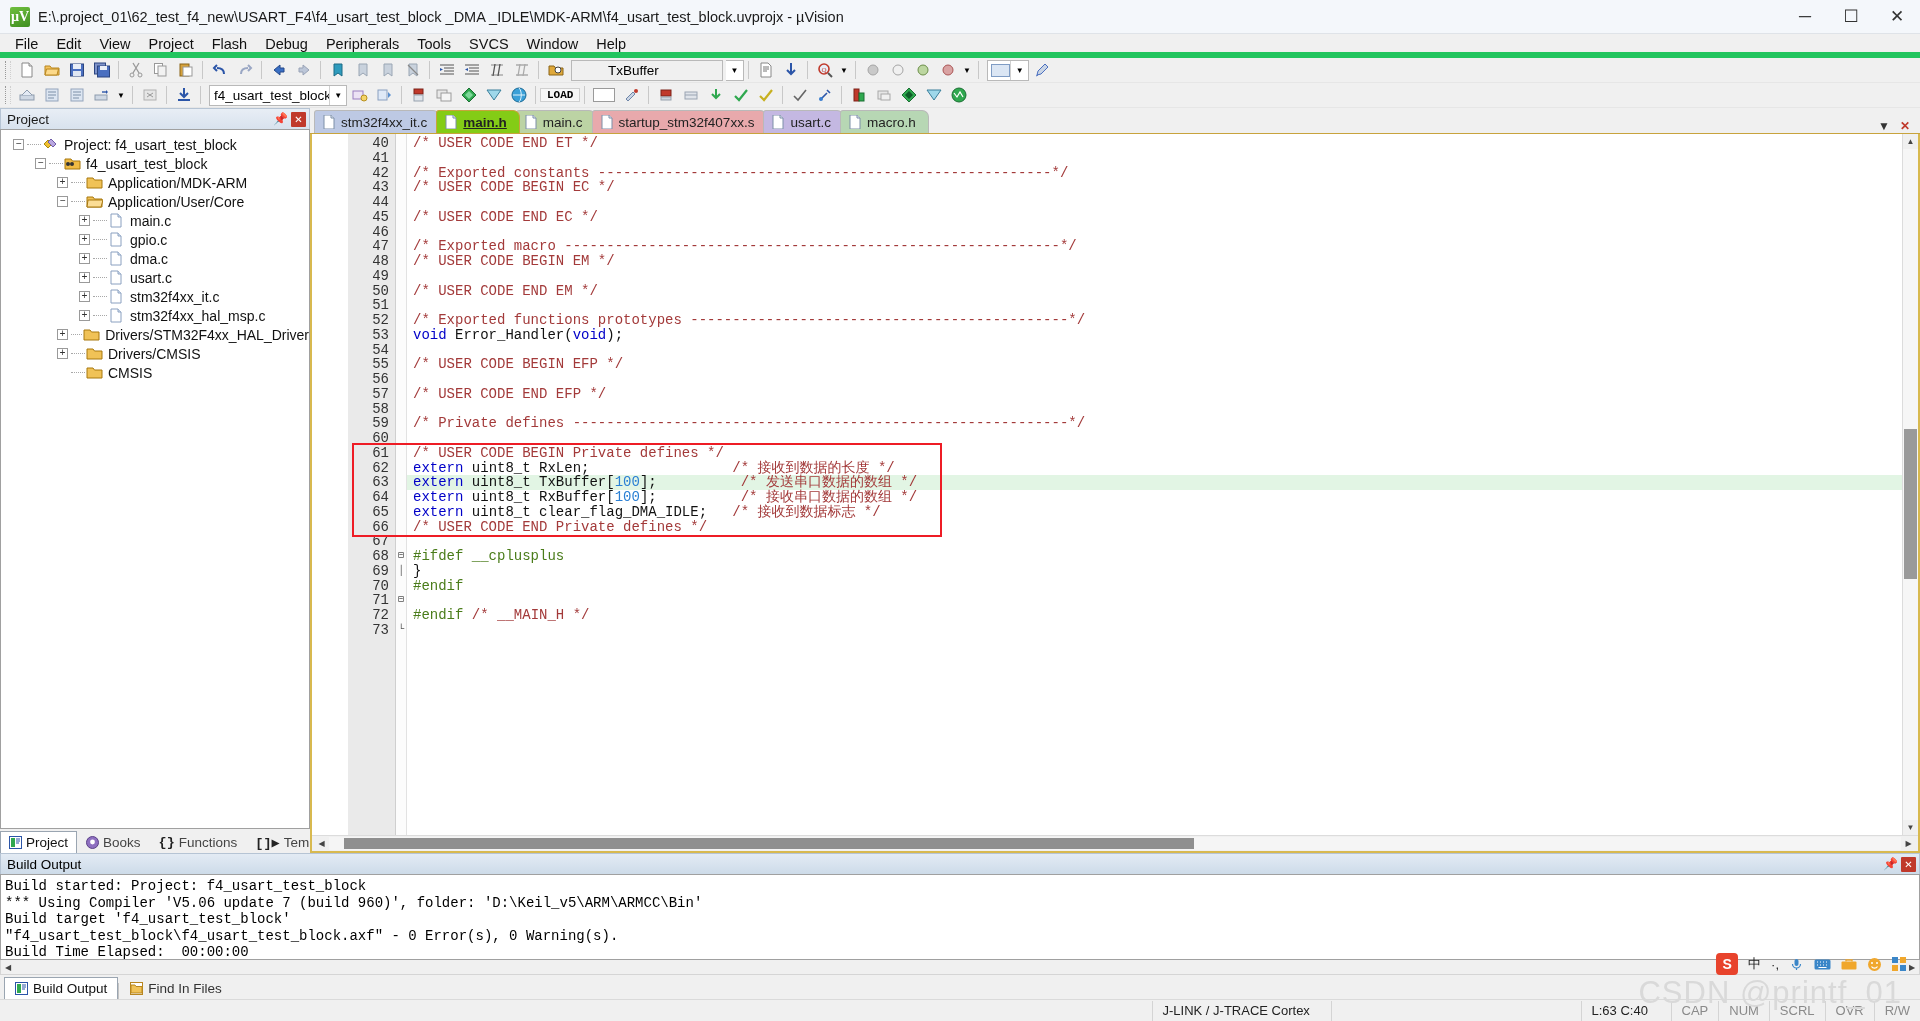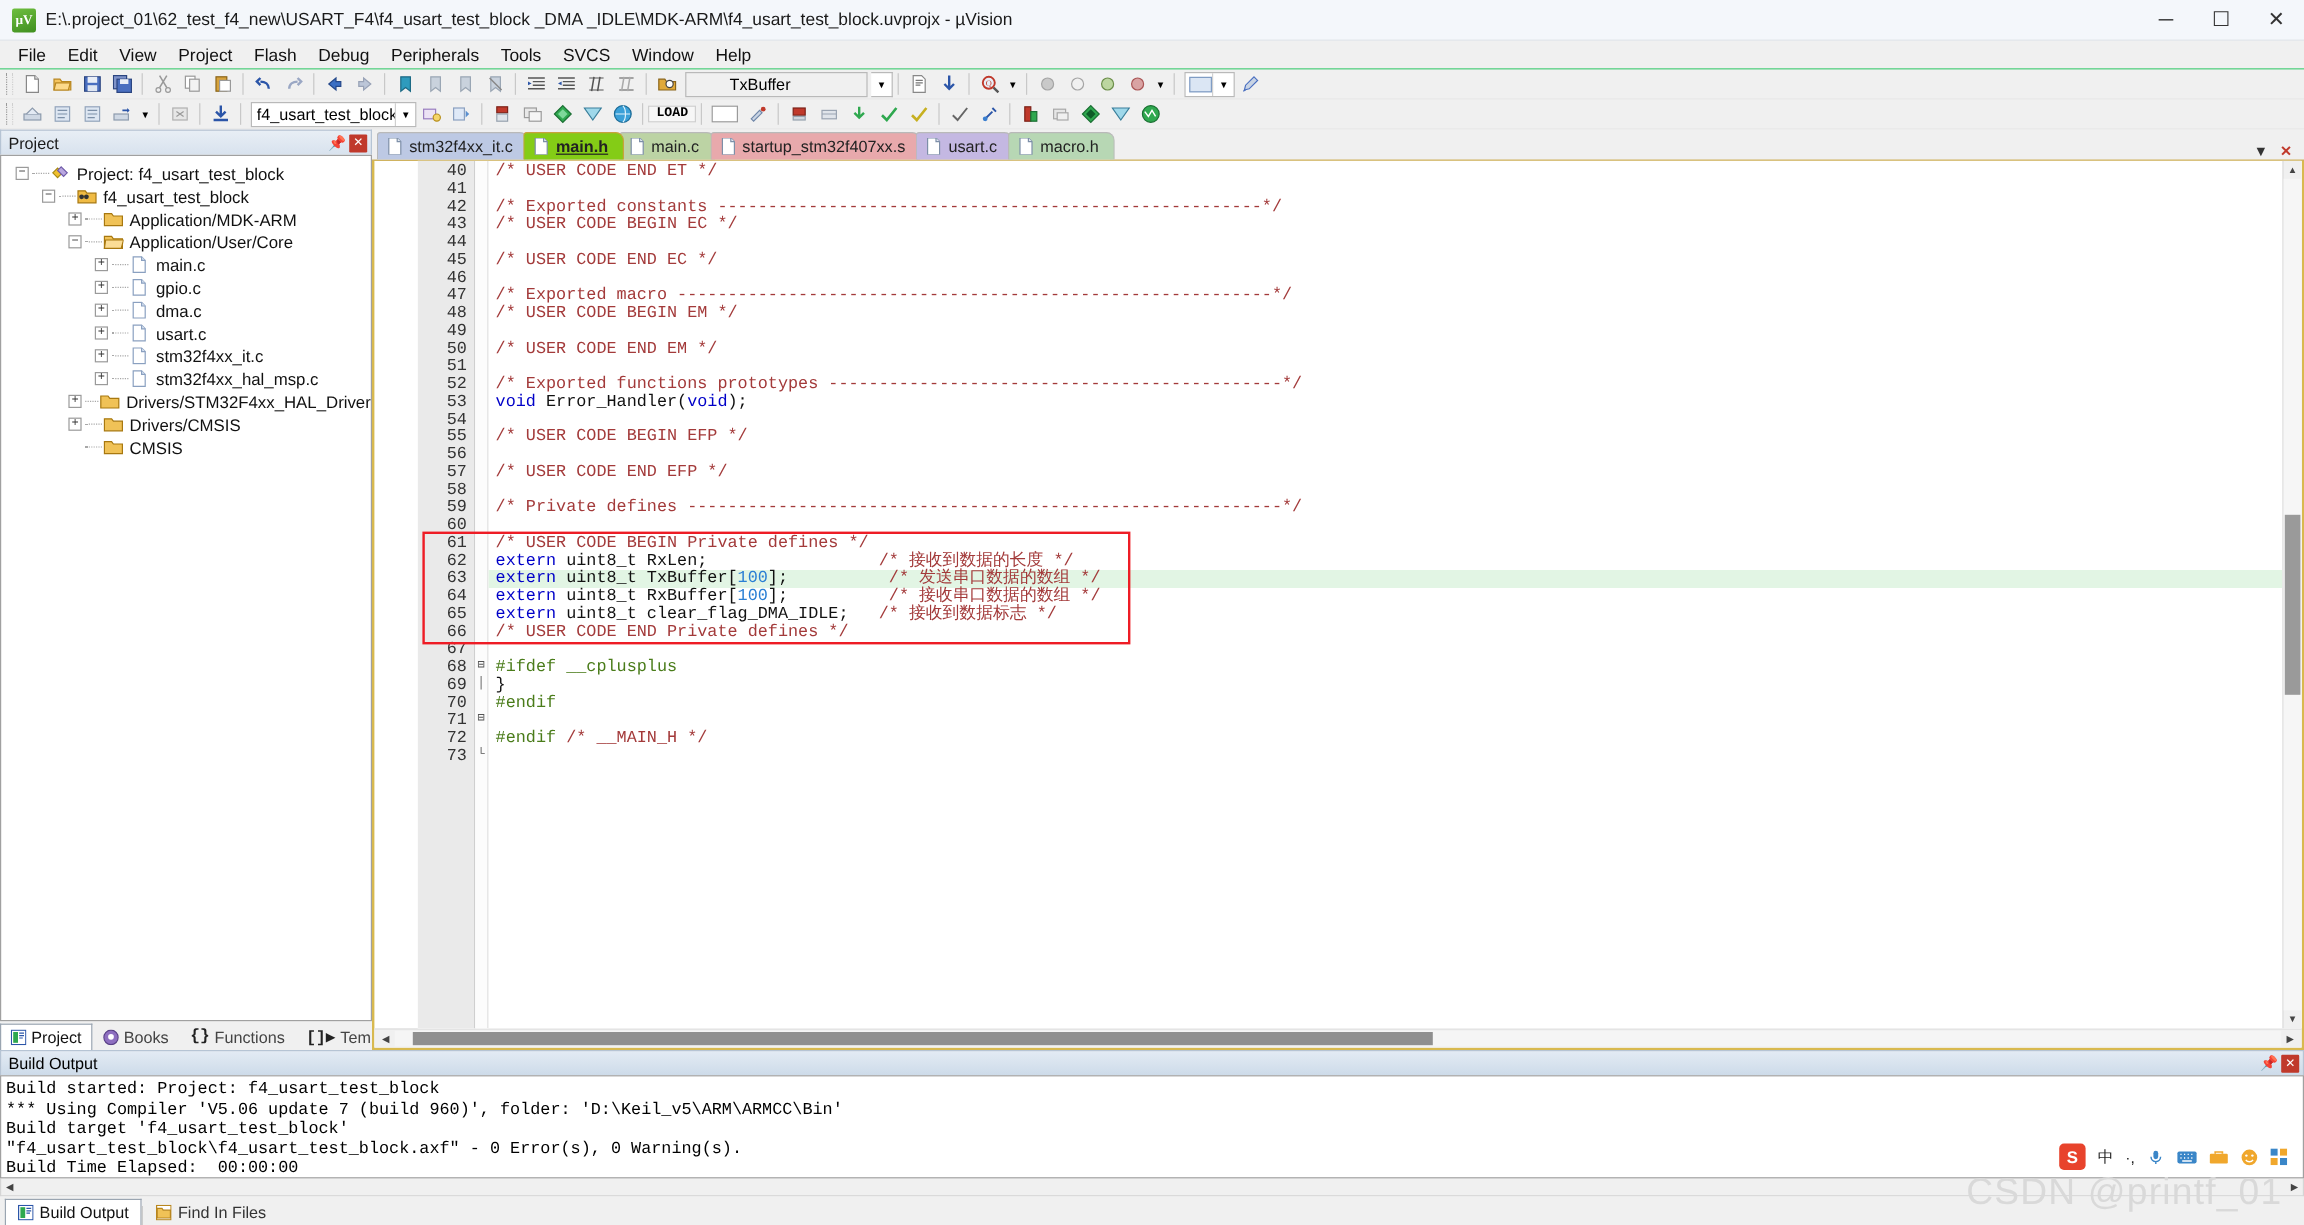--- a/index.html
+++ b/index.html
@@ -15,33 +15,33 @@
 
   
   .titlebar {
     height: 34px; background: #f4f7fb; display: flex; align-items: center;
     border-bottom: 1px solid #dfe3e8; flex: 0 0 34px;
   }
   .title-icon {
     width: 20px; height: 20px; margin: 0 8px 0 10px; border-radius: 2px;
     background: linear-gradient(160deg,#6fbf3f 0%, #3f8f1f 100%);
     display:flex; align-items:center; justify-content:center;
-    color:#fff; font-size:11px; font-weight:bold; font-family:"Liberation Serif",serif;
+    color:#fff; font-size:14px; font-weight:bold; font-family:"Liberation Serif",serif;
   }
   .title-text { font-size: 14.5px; color: #1a1a1a; white-space: nowrap; }
   .title-spacer { flex: 1; }
   .win-btn {
     width: 46px; height: 34px; display:flex; align-items:center; justify-content:center;
     font-size: 17px; color:#333;
   }
 
   
   .menubar {
-    height: 24px; display: flex; align-items: flex-end; background:#f0f0f0;
-    padding-left: 6px; flex: 0 0 24px; border-bottom:1px solid #22c55e;
+    height: 24px; display: flex; align-items: flex-start; background:#f0f0f0;
+    padding-left: 6px; flex: 0 0 24px; border-bottom:6px solid #22c55e;
   }
   .menu-item { padding: 2px 9px; font-size: 14.5px; color:#111; cursor: default; }
 
   
   .toolbar {
     height: 25px; display:flex; align-items:center; background:#f0f0f0;
     border-bottom: 1px solid #e6e6e6; padding-left:2px; flex:0 0 25px;
   }
   .grip { width:6px; height:18px; margin: 0 3px; border-left:1px dotted #9a9a9a; border-right:1px dotted #cfcfcf; }
   .tb-btn {
@@ -1029,20 +1029,31 @@
           <svg width="13" height="13" viewBox="0 0 13 13">
               <rect x="0.5" y="0.5" width="12" height="12" fill="#fff" stroke="#b8861f"></rect>
               <path d="M1 3h4l1 1.5h6V11H1z" fill="#f0c257" stroke="#b8861f"></path>
             </svg>
           </span>
         <span>Find In Files</span>
       </div>
     </div>
   </div>
 
+  <div class="statusbar">
+    <div class="st-flex"></div>
+    <div class="st-seg" style="border-left:1px solid #d4d4d4;min-width:180px;">J-LINK / J-TRACE Cortex</div>
+    <div class="st-seg" style="min-width:250px;"></div>
+    <div class="st-seg" style="min-width:90px;">L:63 C:40</div>
+    <div class="st-seg st-gray">CAP</div>
+    <div class="st-seg st-gray">NUM</div>
+    <div class="st-seg st-gray">SCRL</div>
+    <div class="st-seg st-gray">OVR</div>
+    <div class="st-seg st-gray" style="border-right:none;">R/W</div>
+  </div>
 
   <div class="ime-bar">
     <div class="ime-logo">S</div>
     <div>中</div>
     <div>·,</div>
     <div>
       <svg width="15" height="15" viewBox="0 0 15 15">
           <rect x="5.5" y="2" width="4" height="7" rx="2" fill="#3a86c8"></rect>
           <path d="M3.5 7a4 4 0 008 0M7.5 11v2" stroke="#3a86c8" fill="none" stroke-width="1.2"></path>
         </svg>

